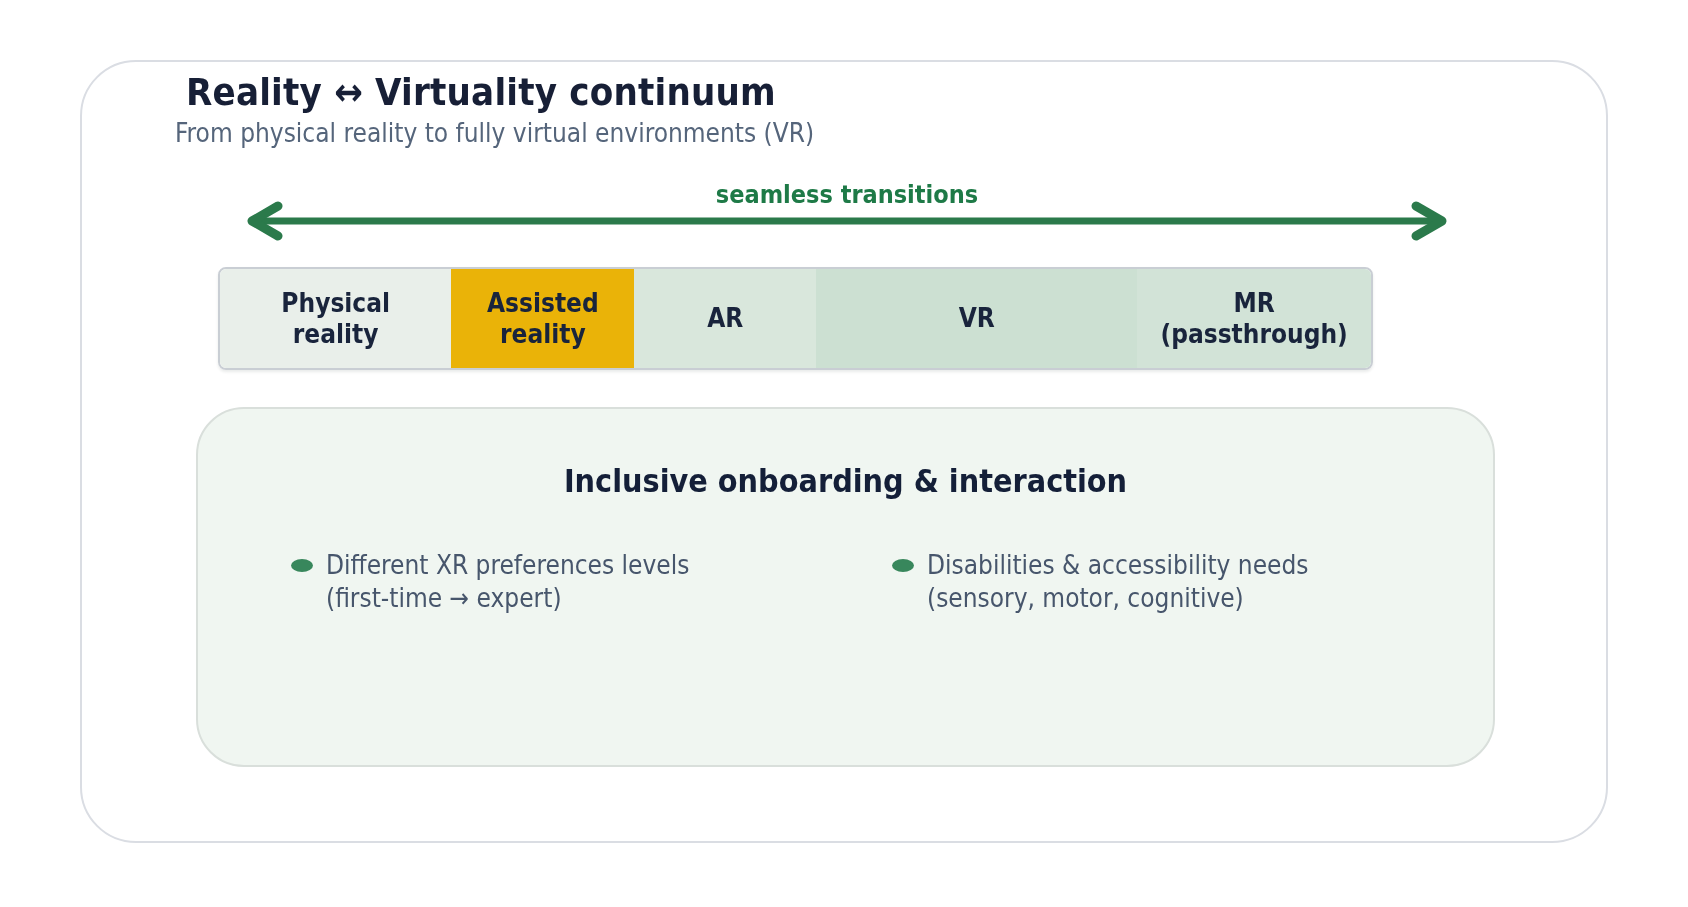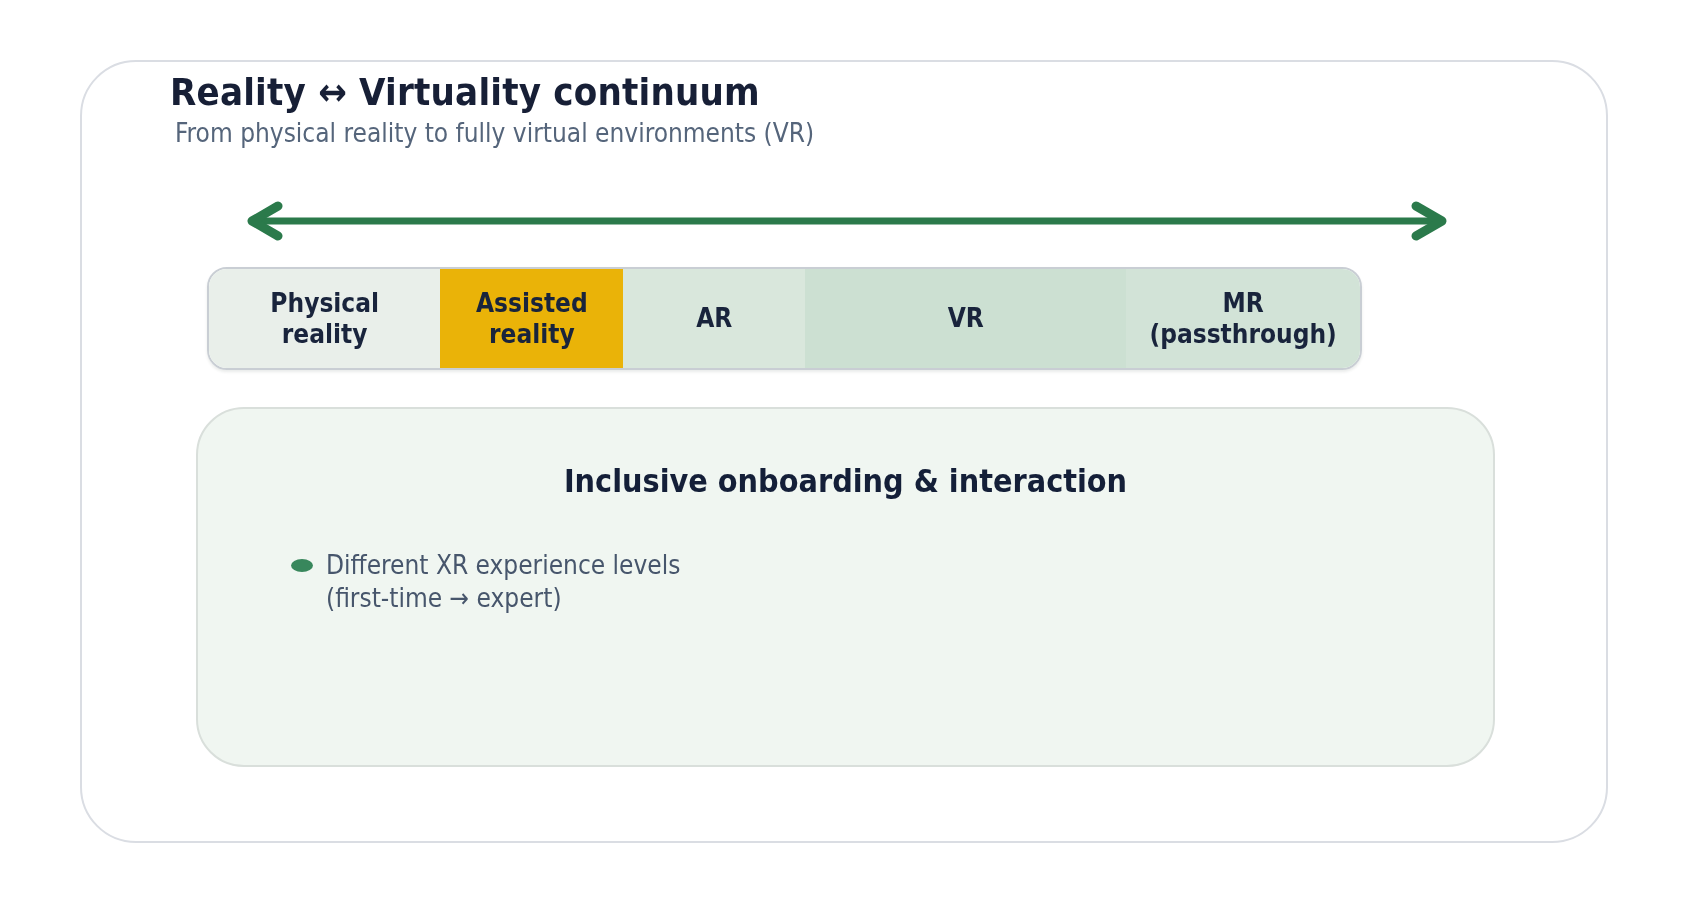--- a/index.html
+++ b/index.html
@@ -21,21 +21,21 @@
     top: 60px;
     width: 1528px;
     height: 783px;
     background: #ffffff;
     border: 2px solid var(--card-border, #dadde3);
     border-radius: 56px;
     box-sizing: border-box;
   }
   .title {
     position: absolute;
-    left: 88px;   
+    left: 104px;   
     top: 8px;
     margin: 0;
     font-size: 38px;
     font-weight: bold;
     font-stretch: semi-condensed;
     color: var(--title-navy, #171f36);
     letter-spacing: 0.2px;
   }
   .subtitle {
     position: absolute;
@@ -58,26 +58,26 @@
   }
   .arrow {
     position: absolute;
     left: 160px;   
     top: 137px;    
     width: 1210px;
     height: 44px;
   }
   .bar {
     position: absolute;
-    left: 125px;   
+    left: 136px;   
     top: 205px;    
     width: 1155px;
     height: 103px;
     border: 2px solid var(--bar-border, #c9ced4);
-    border-radius: 20px;
+    border-radius: 8px;
     box-sizing: border-box;
     display: flex;
     overflow: hidden;
     box-shadow: 0 2px 3px rgba(40, 60, 50, 0.10);
   }
   .seg {
     display: flex;
     align-items: center;
     justify-content: center;
     text-align: center;
@@ -147,20 +147,21 @@
 </style>
 </head>
 <body>
 
 <div class="canvas">
   <div class="card">
 
     <h1 class="title">Reality ↔ Virtuality continuum</h1>
     <div class="subtitle">From physical reality to fully virtual environments (VR)</div>
 
+    <div class="transition-label">seamless transitions</div>
 
     <svg class="arrow" viewBox="0 0 1210 44" xmlns="http://www.w3.org/2000/svg" aria-hidden="true">
       <line x1="16" y1="22" x2="1194" y2="22" stroke="#2b7a4b" stroke-width="7" stroke-linecap="round"></line>
       <path d="M36 7 L10 22 L36 37" fill="none" stroke="#2b7a4b" stroke-width="9" stroke-linecap="round" stroke-linejoin="round"></path>
       <path d="M1174 7 L1200 22 L1174 37" fill="none" stroke="#2b7a4b" stroke-width="9" stroke-linecap="round" stroke-linejoin="round"></path>
     </svg>
 
     <div class="bar">
       <div class="seg seg-0" style="background: rgb(233, 239, 234);">
         <span>Physical
@@ -180,20 +181,25 @@
         <span>MR
 (passthrough)</span>
       </div>
     </div>
 
     <div class="panel">
       <div class="panel-title">Inclusive onboarding &amp; interaction</div>
       <div class="bullets">
         <div class="bullet">
           <span class="dot"></span>
-          <span class="btext">Different XR experience levels
+          <span class="btext">Different XR preferences levels
 (first-time → expert)</span>
         </div>
+        <div class="bullet">
+          <span class="dot"></span>
+          <span class="btext">Disabilities &amp; accessibility needs
+(sensory, motor, cognitive)</span>
+        </div>
       </div>
     </div>
 
   </div>
 </div>
 
 </body></html>

